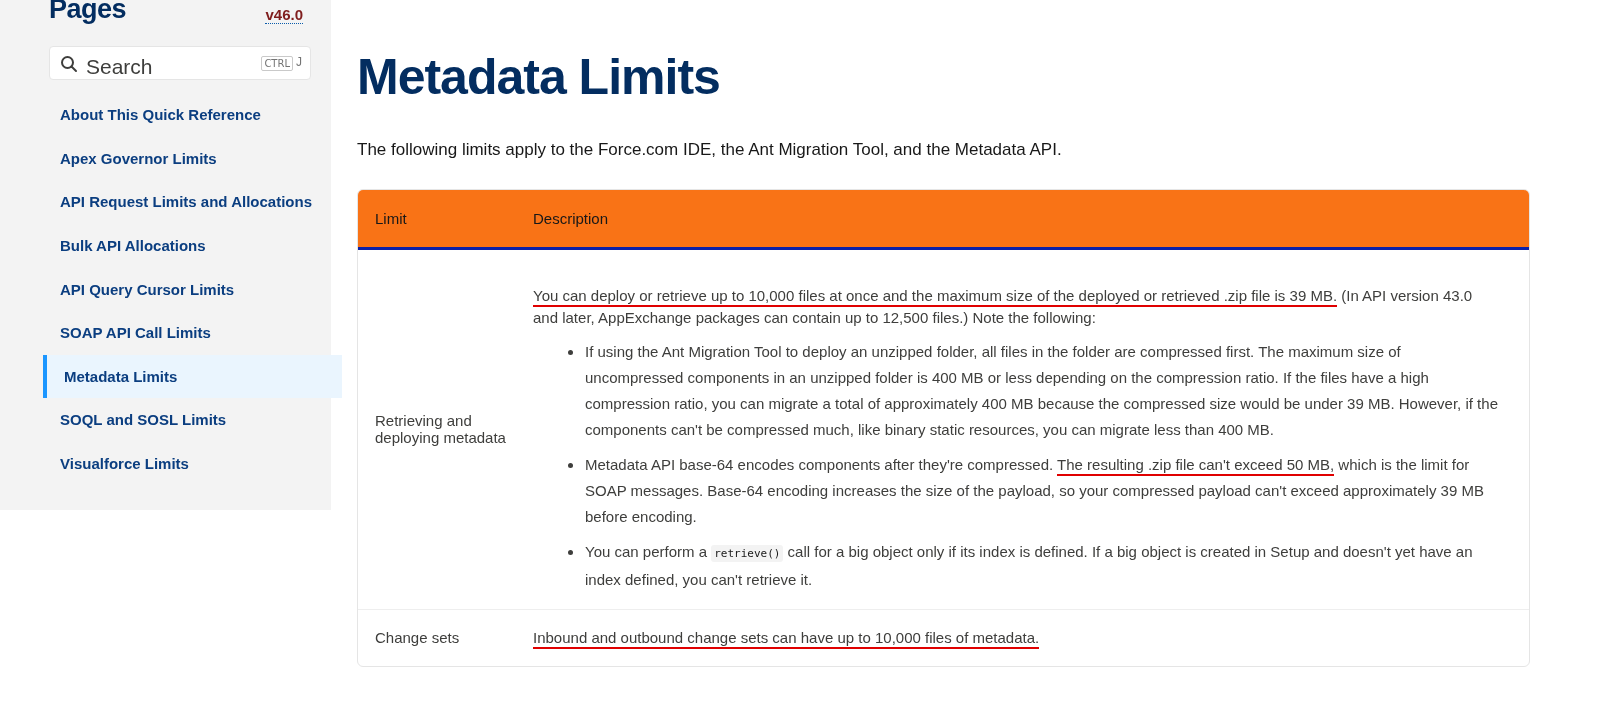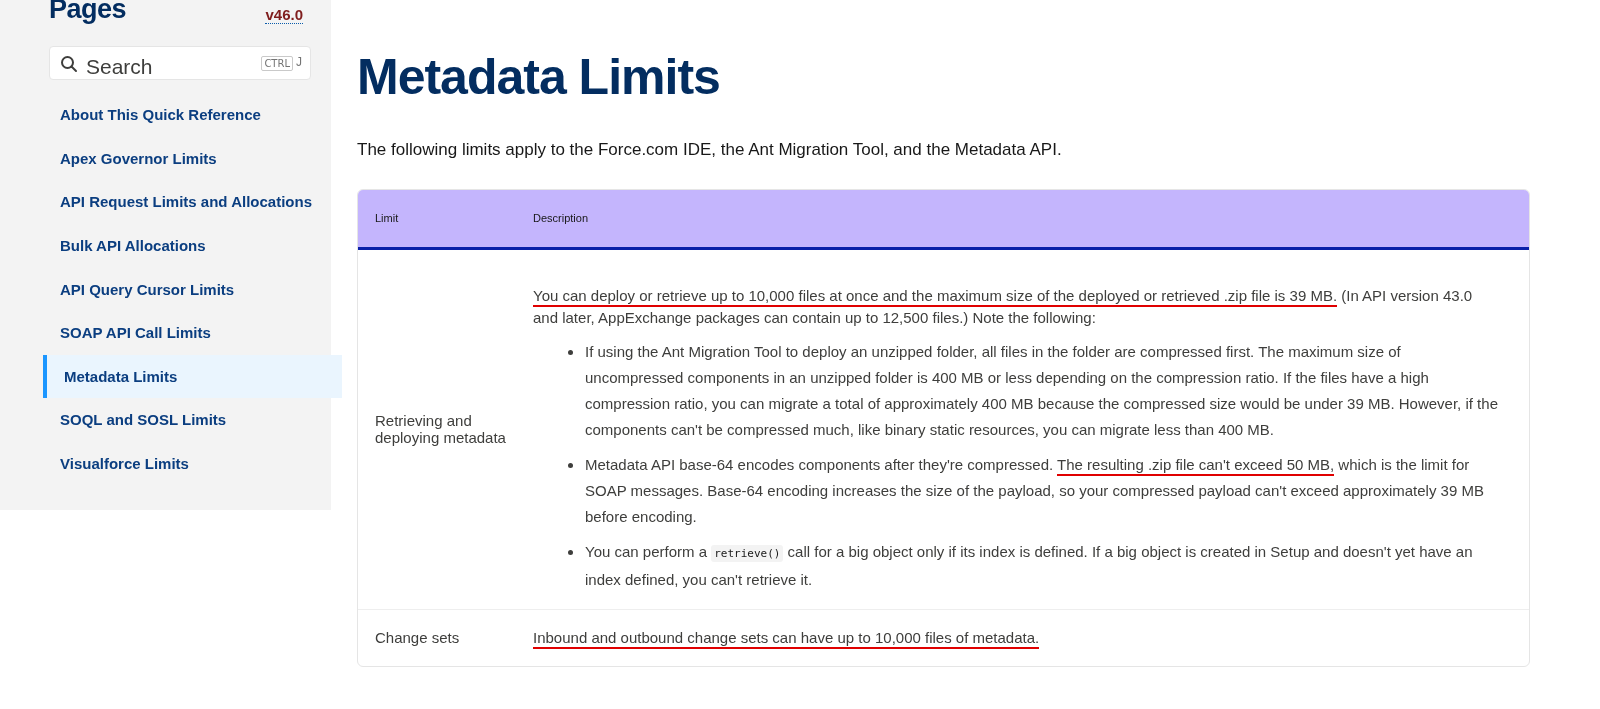--- a/index.html
+++ b/index.html
@@ -20,21 +20,21 @@
   .nav { position: absolute; left: 0; top: 93px; width: 331px; margin-left: 11px; }
   .nav-item { position: relative; height: 43.6px; display: flex; align-items: center; padding-left: 49px; font-size: 15px; font-weight: bold; color: #0b3e80; cursor: pointer; }
   .nav-item.active { background: #eaf5fe; margin-left: 32px; padding-left: 17px; border-left: 4px solid #1b96ff; }
 
   .main { position: absolute; left: 357px; top: 0; width: 1172px; }
   .page-title { position: absolute; left: 0; top: 48px; font-size: 50px; font-weight: bold; color: #032d60; letter-spacing: -1px; white-space: nowrap; }
   .intro { position: absolute; left: 0; top: 140px; font-size: 17px; color: #181818; white-space: nowrap; }
 
   .table-wrap { position: absolute; left: 0; top: 189px; width: 1173px; border: 1px solid #e5e5e5; border-radius: 6px; overflow: hidden; background: #fff; }
   table { width: 100%; border-collapse: collapse; }
-  thead th { background: #c4b5fd; height: 58px; font-size: 11px; font-weight: normal; color: #181818; text-align: left; border-bottom: 3px solid #0a20a8; }
+  thead th { background: #f97316; height: 58px; font-size: 15px; font-weight: normal; color: #181818; text-align: left; border-bottom: 3px solid #0a20a8; }
   th.col-limit, td.col-limit { width: 175px; padding-left: 17px; }
   th.col-desc, td.col-desc { padding-left: 0; padding-right: 30px; }
   tbody td { font-size: 15px; color: #3e3e3c; vertical-align: middle; }
   tr.row-1 td { height: 361px; border-bottom: 1px solid #eeeeee; }
   tr.row-2 td { height: 57px; }
 
   .desc-para { line-height: 22px; padding-top: 4px; margin-top: 24px; }
   .ul { list-style: none; margin-top: 10px; padding-left: 34px; }
   .li { position: relative; padding-left: 18px; line-height: 26px; margin-bottom: 9px; }
   .li::before { content: ""; position: absolute; left: 1px; top: 11px; width: 5px; height: 5px; border-radius: 50%; background: #3e3e3c; }

